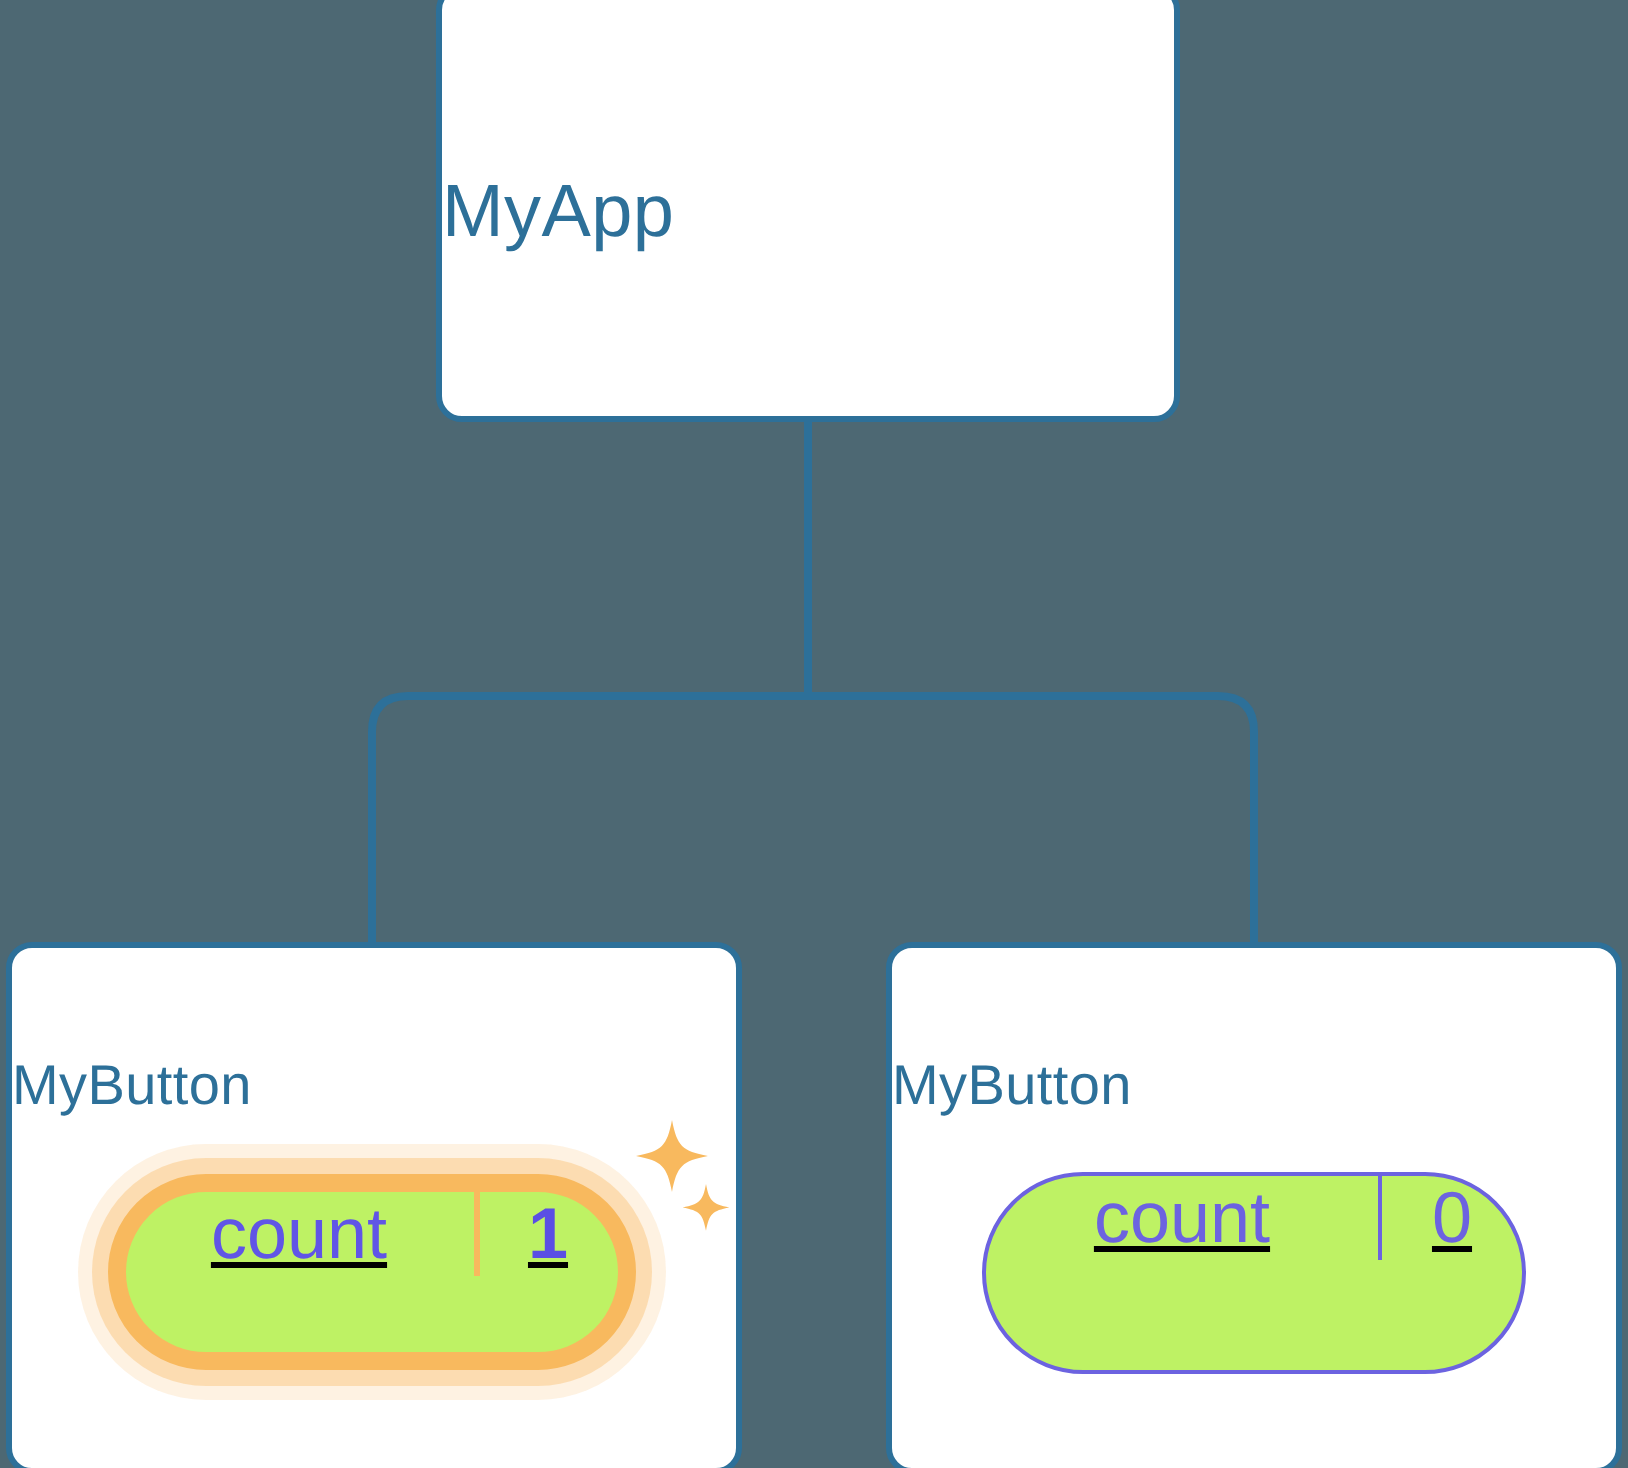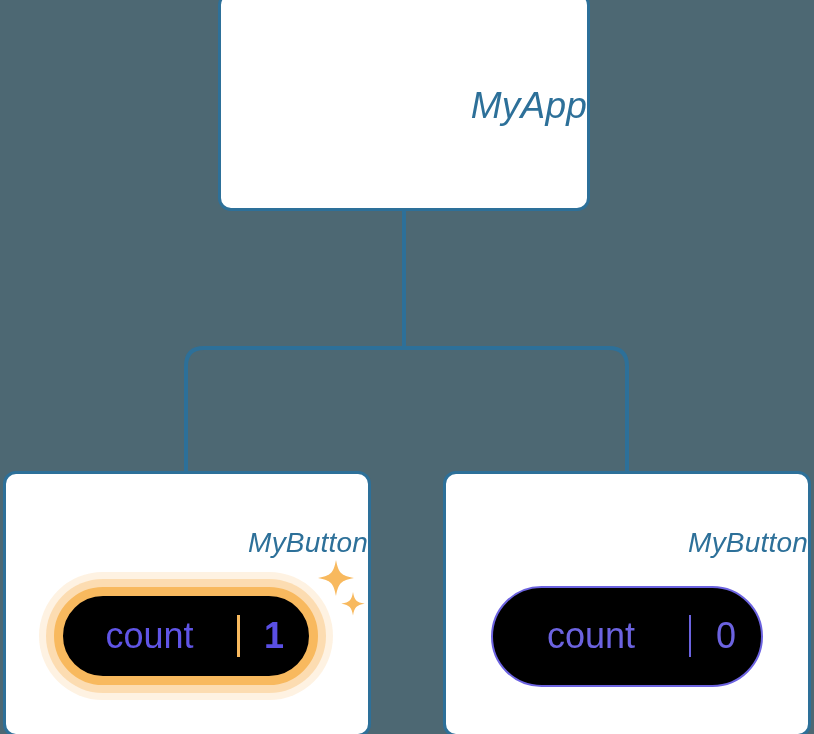--- a/index.html
+++ b/index.html
@@ -47,26 +47,25 @@
     width: 368px;
     height: 266px;
   }
   .node-child-left  { left: 3px; }
   .node-child-right { left: 443px; }
 
   .node-title {
     position: absolute;
     left: 0;
     width: 100%;
-    text-align: right;
+    text-align: left;
     color: #2d7099;
     font-weight: 400;
     letter-spacing: 0.2px;
     white-space: nowrap;
-    font-style: italic;
   }
   .node-root .node-title {
     top: 90px;
     font-size: 37px;
     line-height: 42px;
   }
   .node-child .node-title {
     top: 49px;
     font-size: 28px;
     line-height: 39px;
@@ -79,22 +78,22 @@
     align-items: center;
     justify-content: center;
   }
   .pill-wrap-left  { left: 0px;  top: 560px; width: 371px; height: 152px; }
   .pill-wrap-right { left: 443px; top: 560px; width: 368px; height: 152px; }
 
   .pill {
     position: relative;
     box-sizing: border-box;
     display: flex;
-    align-items: center;
-    background: #000000;
+    align-items: flex-start;
+    background: #bef264;
     border-radius: 999px;
     text-decoration: underline;
   }
   
   .pill-plain {
     width: 272px;
     height: 101px;
     border: 2px solid #6c63e0;
   }
   

